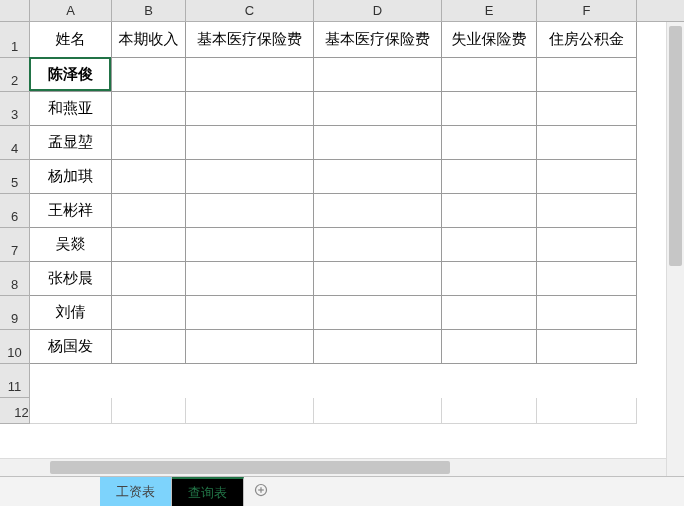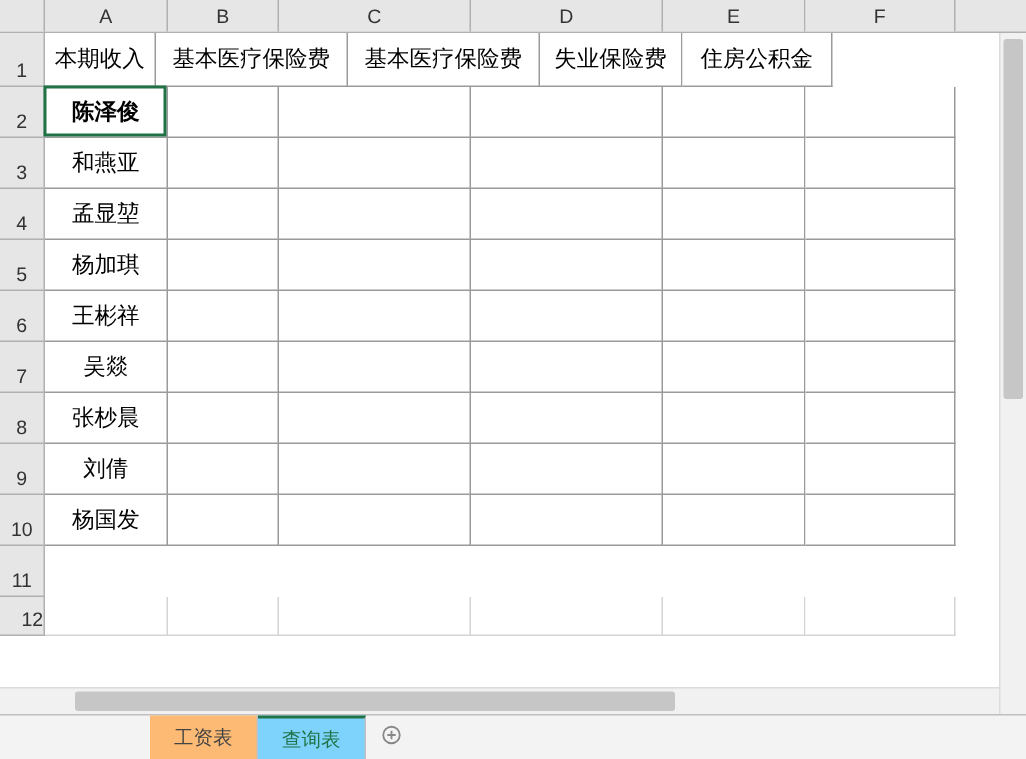--- a/index.html
+++ b/index.html
@@ -33,22 +33,22 @@
   .cD { width: 128px; }
   .cE { width: 95px; }
   .cF { width: 100px; }
 
   
   .row.blank .cell { border-right: 1px solid #d4d4d4; border-bottom: 1px solid #d4d4d4; }
 
   
   .tabstrip { position: absolute; left: 0; right: 0; bottom: 0; height: 30px; background: #f3f3f3; border-top: 1px solid #c0c0c0; display: flex; align-items: stretch; }
   .tabstrip .spacer { width: 100px; }
-  .tab { padding: 0 16px; display: flex; align-items: center; color: #444; font-size: 13px; border-right: 1px solid #c0c0c0; background: #fdba74; cursor: pointer; }
-  .tab.active { background: #7dd3fc; border-top: 2px solid #217346; color: #217346; }
+  .tab { padding: 0 16px; display: flex; align-items: center; color: #444; font-size: 13px; border-right: 1px solid #c0c0c0; background: #7dd3fc; cursor: pointer; }
+  .tab.active { background: #000000; border-top: 2px solid #217346; color: #217346; }
   .addsheet { width: 34px; display: flex; align-items: center; justify-content: center; color: #888; }
   .addsheet svg { width: 14px; height: 14px; }
 
   
   .vscroll { position: absolute; right: 0; top: 22px; bottom: 30px; width: 18px; background: #f1f1f1; border-left: 1px solid #dcdcdc; }
   .vscroll .thumb { position: absolute; left: 2px; right: 2px; top: 4px; height: 240px; background: #c6c6c6; border-radius: 2px; }
   .hscroll { position: absolute; left: 0; right: 18px; bottom: 30px; height: 18px; background: #f1f1f1; border-top: 1px solid #dcdcdc; }
   .hscroll .thumb { position: absolute; top: 2px; bottom: 2px; left: 50px; width: 400px; background: #c6c6c6; border-radius: 2px; }
 
   .gridwrap { position: absolute; left:0; top:0; right:0; bottom:48px; overflow: hidden; }
@@ -68,20 +68,21 @@
       <div class="colcell cD">D</div>
       <div class="colcell cE">E</div>
       <div class="colcell cF">F</div>
     </div>
 
     <div class="gridbody">
 
       <div class="row hdr">
         <div class="rowhdr">1</div>
         <div class="datacells">
+          <div class="cell cA">姓名</div>
           <div class="cell cB">本期收入</div>
           <div class="cell cC">基本医疗保险费</div>
           <div class="cell cD">基本医疗保险费</div>
           <div class="cell cE">失业保险费</div>
           <div class="cell cF">住房公积金</div>
         </div>
       </div>
 
       <div class="row data">
         <div class="rowhdr">2</div>

